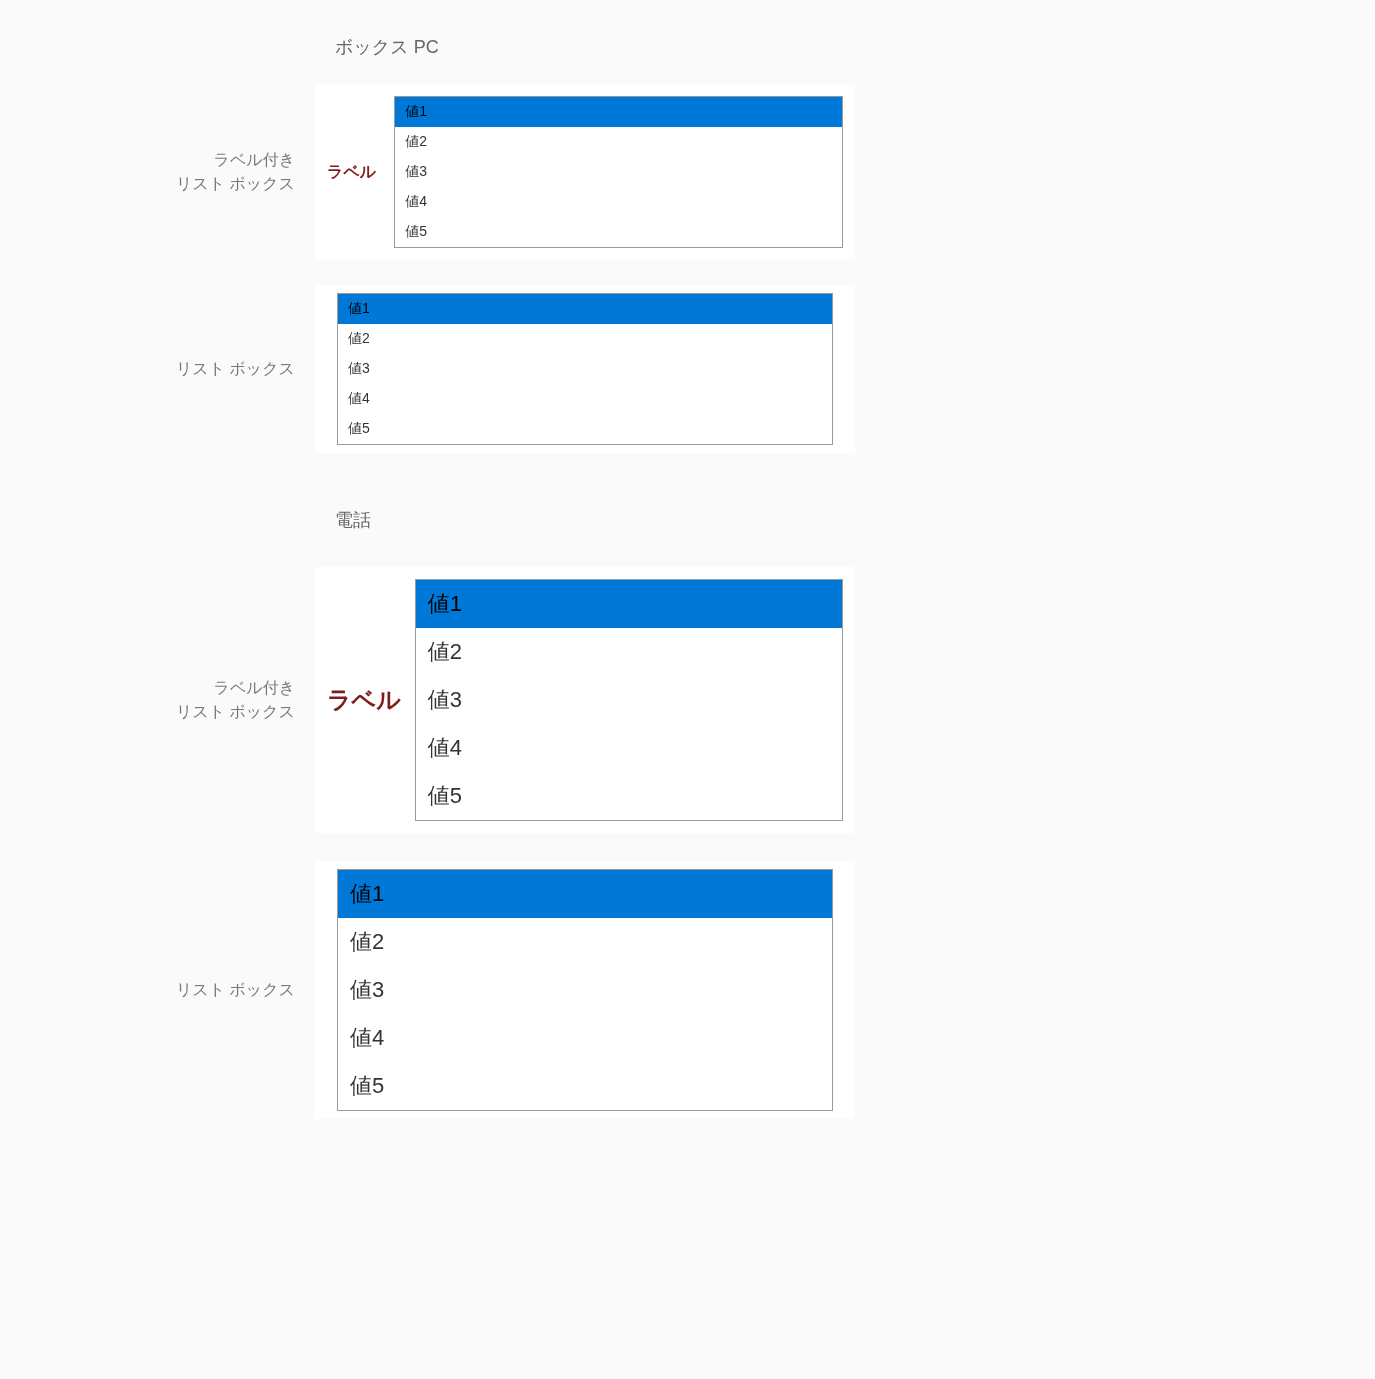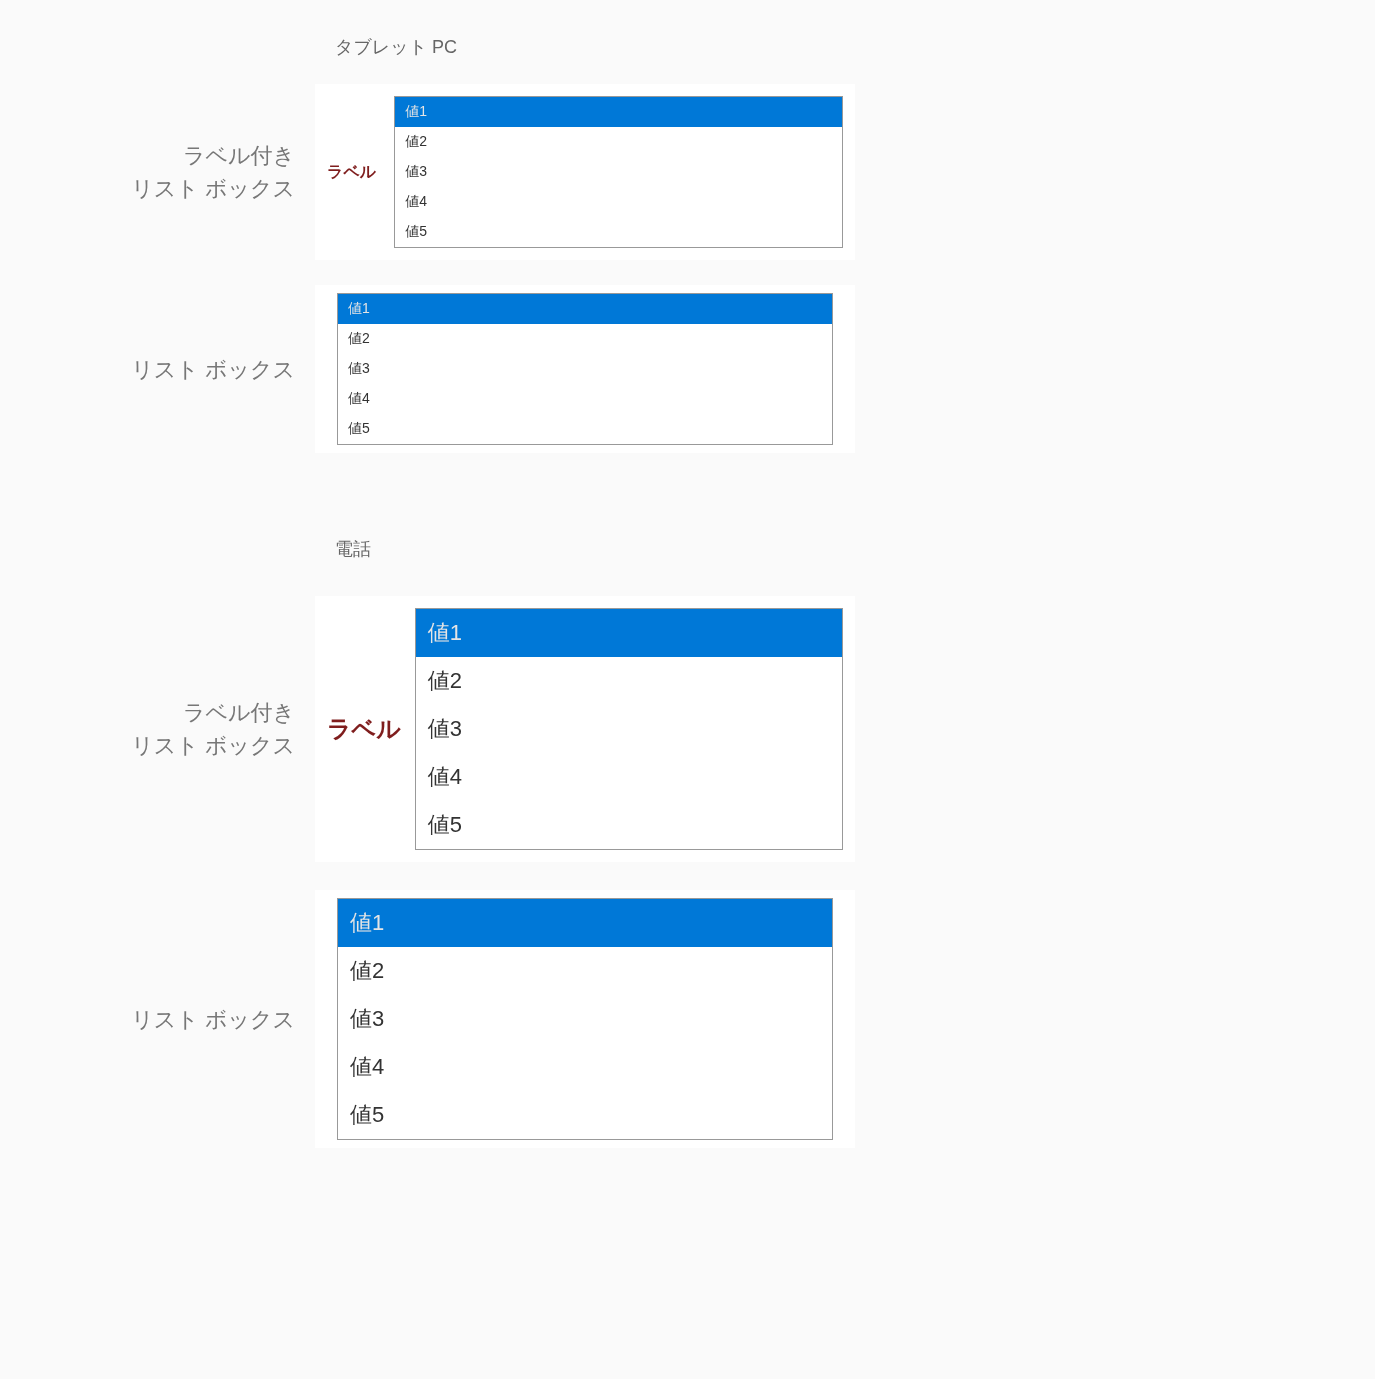--- a/index.html
+++ b/index.html
@@ -11,32 +11,32 @@
       min-height: 1379px;
       padding-bottom: 100px;
     }
     .section-heading {
       color: #666;
       font-size: 18px;
       font-weight: 400;
       margin-left: 335px;
     }
     .section-heading.tablet { margin-top: 35px; }
-    .section-heading.phone { margin-top: 84px; }
+    .section-heading.phone { margin-top: 55px; }
 
     .row {
       display: flex;
       align-items: center;
       margin-top: 25px;
     }
     .row-label {
       width: 315px;
       text-align: right;
       color: #777;
-      font-size: 22px;
+      font-size: 16px;
       line-height: 1.5;
       padding-right: 20px;
     }
     .card {
       background: #fff;
       width: 540px;
       padding: 12px;
       display: flex;
       align-items: center;
     }
@@ -60,31 +60,31 @@
       padding: 6px 10px;
       color: #333;
     }
     .listbox.large .item {
       font-size: 22px;
       padding: 9px 12px;
       color: #333;
     }
     .listbox .item.selected {
       background: #0078d7;
-      color: #e5e5e5;
+      color: #000000;
     }
 
     
     .listbox.wide-small { width: 498px; }
     .listbox.wide-large { width: 466px; }
   </style>
 </head>
 <body>
 
-<div class="section-heading tablet">タブレット PC</div>
+<div class="section-heading tablet">ボックス PC</div>
 
 <div class="row">
   <div class="row-label">
     <span>ラベル付き</span><br>
     <span>リスト ボックス</span>
   </div>
   <div class="card">
     <div class="inline-label">ラベル</div>
     <div class="listbox small">
       <div class="item selected">値1</div>

